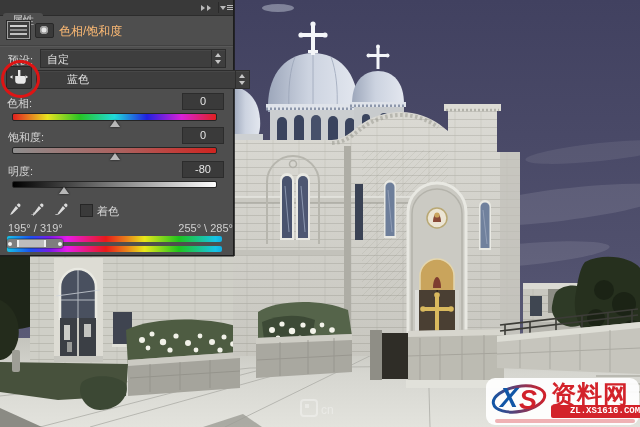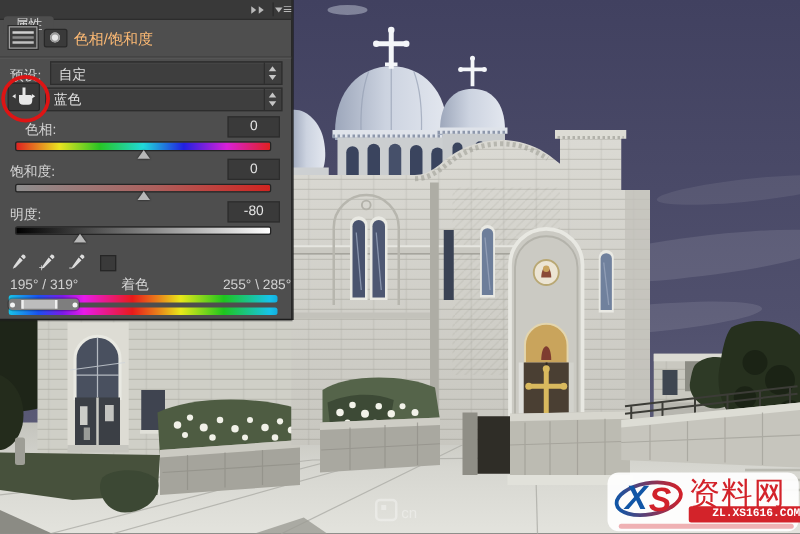--- a/index.html
+++ b/index.html
@@ -58,40 +58,40 @@
   .thumb{position:absolute;top:100%;margin-left:-5px;width:0;height:0;
          border-left:5px solid transparent;border-right:5px solid transparent;
          border-bottom:7px solid #b8b8b8;filter:drop-shadow(0 0 1px #151515);}
   .t-hue{top:113px;height:6px;background:linear-gradient(to right,#e02020,#e9e320 17%,#27c425 33%,#20dada 50%,#2020e0 66%,#d820d8 83%,#e02020);}
   .t-sat{top:147px;height:5px;background:linear-gradient(to right,#8e8e8e,#ad5f5c 55%,#d02420);}
   .t-lgt{top:181px;height:5px;background:linear-gradient(to right,#000,#fff);}
 
   .dropper{position:absolute;top:202px;width:14px;height:15px;}
   .chk{position:absolute;left:80px;top:204px;width:11px;height:11px;background:#3a3a3a;
        border:1px solid #262626;}
-  .chklabel{position:absolute;left:97px;top:220px;}
+  .chklabel{position:absolute;left:97px;top:204px;}
   .rl{position:absolute;top:222px;color:#d0d0d0;}
   .bars{position:absolute;left:7px;top:236px;width:215px;height:16px;}
   .sbar{position:absolute;left:0;width:215px;height:6px;border-radius:2px;
         background:linear-gradient(to right,#17c3e8 0%,#1a50f0 11%,#7a1ae8 20%,#e81ae8 28%,#e81a1a 46%,#e8861a 56%,#e8e81a 64%,#1ec41e 80%,#17c3e8 97%,#12aee0 100%);}
   .sbar.b2{top:10px;}
   .rangectl{position:absolute;left:0;top:3px;width:56px;height:9px;background:#7e7e7e;
             border-radius:3px;box-shadow:0 0 0 1px rgba(0,0,0,.25);}
   .rangectl .core{position:absolute;left:11px;top:1px;width:26px;height:7px;background:#bdbdbd;}
   .rangectl .slit{position:absolute;top:1px;width:2px;height:7px;background:#efefef;}
   .rangectl .dot{position:absolute;top:2.5px;width:4px;height:4px;border-radius:50%;background:#f4f4f4;}
 
   
   .wm{position:absolute;right:2px;bottom:5px;width:147px;height:41px;z-index:8;}
   .wm .bg{position:absolute;left:-5px;top:-3px;right:-1px;bottom:-3px;background:rgba(255,255,255,.92);
           border-radius:9px;}
   .wm .oval{position:absolute;left:0px;top:3px;width:56px;height:30px;}
   .wm .x{position:absolute;left:9px;top:2px;font-size:27px;font-weight:bold;font-style:italic;color:#1156a6;}
   .wm .s{position:absolute;left:28px;top:4px;font-size:27px;font-weight:bold;font-style:italic;color:#d1212a;}
-  .wm .site{position:absolute;left:60px;top:-3px;font-size:25px;font-weight:normal;color:#d3232a;letter-spacing:1px;}
+  .wm .site{position:absolute;left:60px;top:-3px;font-size:25px;font-weight:bold;color:#d3232a;letter-spacing:1px;}
   .wm .bar{position:absolute;left:60px;top:24px;width:108px;height:13px;background:#d3232a;border-radius:2px;
            color:#fff;font-size:9px;font-weight:bold;text-align:center;line-height:13px;
            font-family:"Liberation Mono","DejaVu Sans Mono",monospace;}
   .wm .blur{position:absolute;left:4px;top:38px;width:140px;height:4px;background:rgba(211,35,42,.35);border-radius:2px;}
   .fwm{position:absolute;left:300px;top:399px;z-index:2;color:rgba(255,255,255,.34);font-size:12px;}
   .fwm .box{display:inline-block;width:14px;height:14px;border:2px solid rgba(255,255,255,.34);
             border-radius:4px;vertical-align:-3px;margin-right:3px;position:relative;}
   .fwm .box i{position:absolute;left:3px;top:3px;width:4px;height:4px;background:rgba(255,255,255,.34);}
 </style>
 </head>
@@ -430,30 +430,30 @@
   <div class="handbtn">
     <svg width="24" height="21" viewBox="0 0 24 21">
       <g fill="#e8e8e8">
         <path d="M11,3 h2.4 v7 h-2.4 z" rx="1"></path>
         <path d="M8.2,9 h9 q1.6,0 1.6,2.2 v2.2 q0,3.4 -3.2,3.4 h-4 q-3.4,0 -3.4,-3.2 z"></path>
         <path d="M5.5,8.2 L2.8,10 L5.5,11.8 Z"></path>
             <path d="M18.5,8.2 L21.2,10 L18.5,11.8 Z"></path>
       </g>
     </svg>
   </div>
-  <div class="dd" style="left:36px;top:70px;width:188px;">
+  <div class="dd" style="left:36px;top:70px;width:188px;padding-left:24px;">
     <span class="val">蓝色</span>
     <span class="stp">
           <i class="up"></i>
           <i class="dn"></i>
         </span>
   </div>
   <div class="redcircle"></div>
 
-  <span class="rowlabel" style="left:20px;top:96px;">色相:</span>
+  <span class="rowlabel" style="left:7px;top:96px;">色相:</span>
   <span class="valbox" style="left:182px;top:93px;">0</span>
   <div class="track t-hue">
     <span class="thumb" style="left:50%;"></span>
   </div>
 
   <span class="rowlabel" style="left:8px;top:130px;text-align:right;">饱和度:</span>
   <span class="valbox" style="left:182px;top:127px;">0</span>
   <div class="track t-sat">
     <span class="thumb" style="left:50%;"></span>
   </div>

